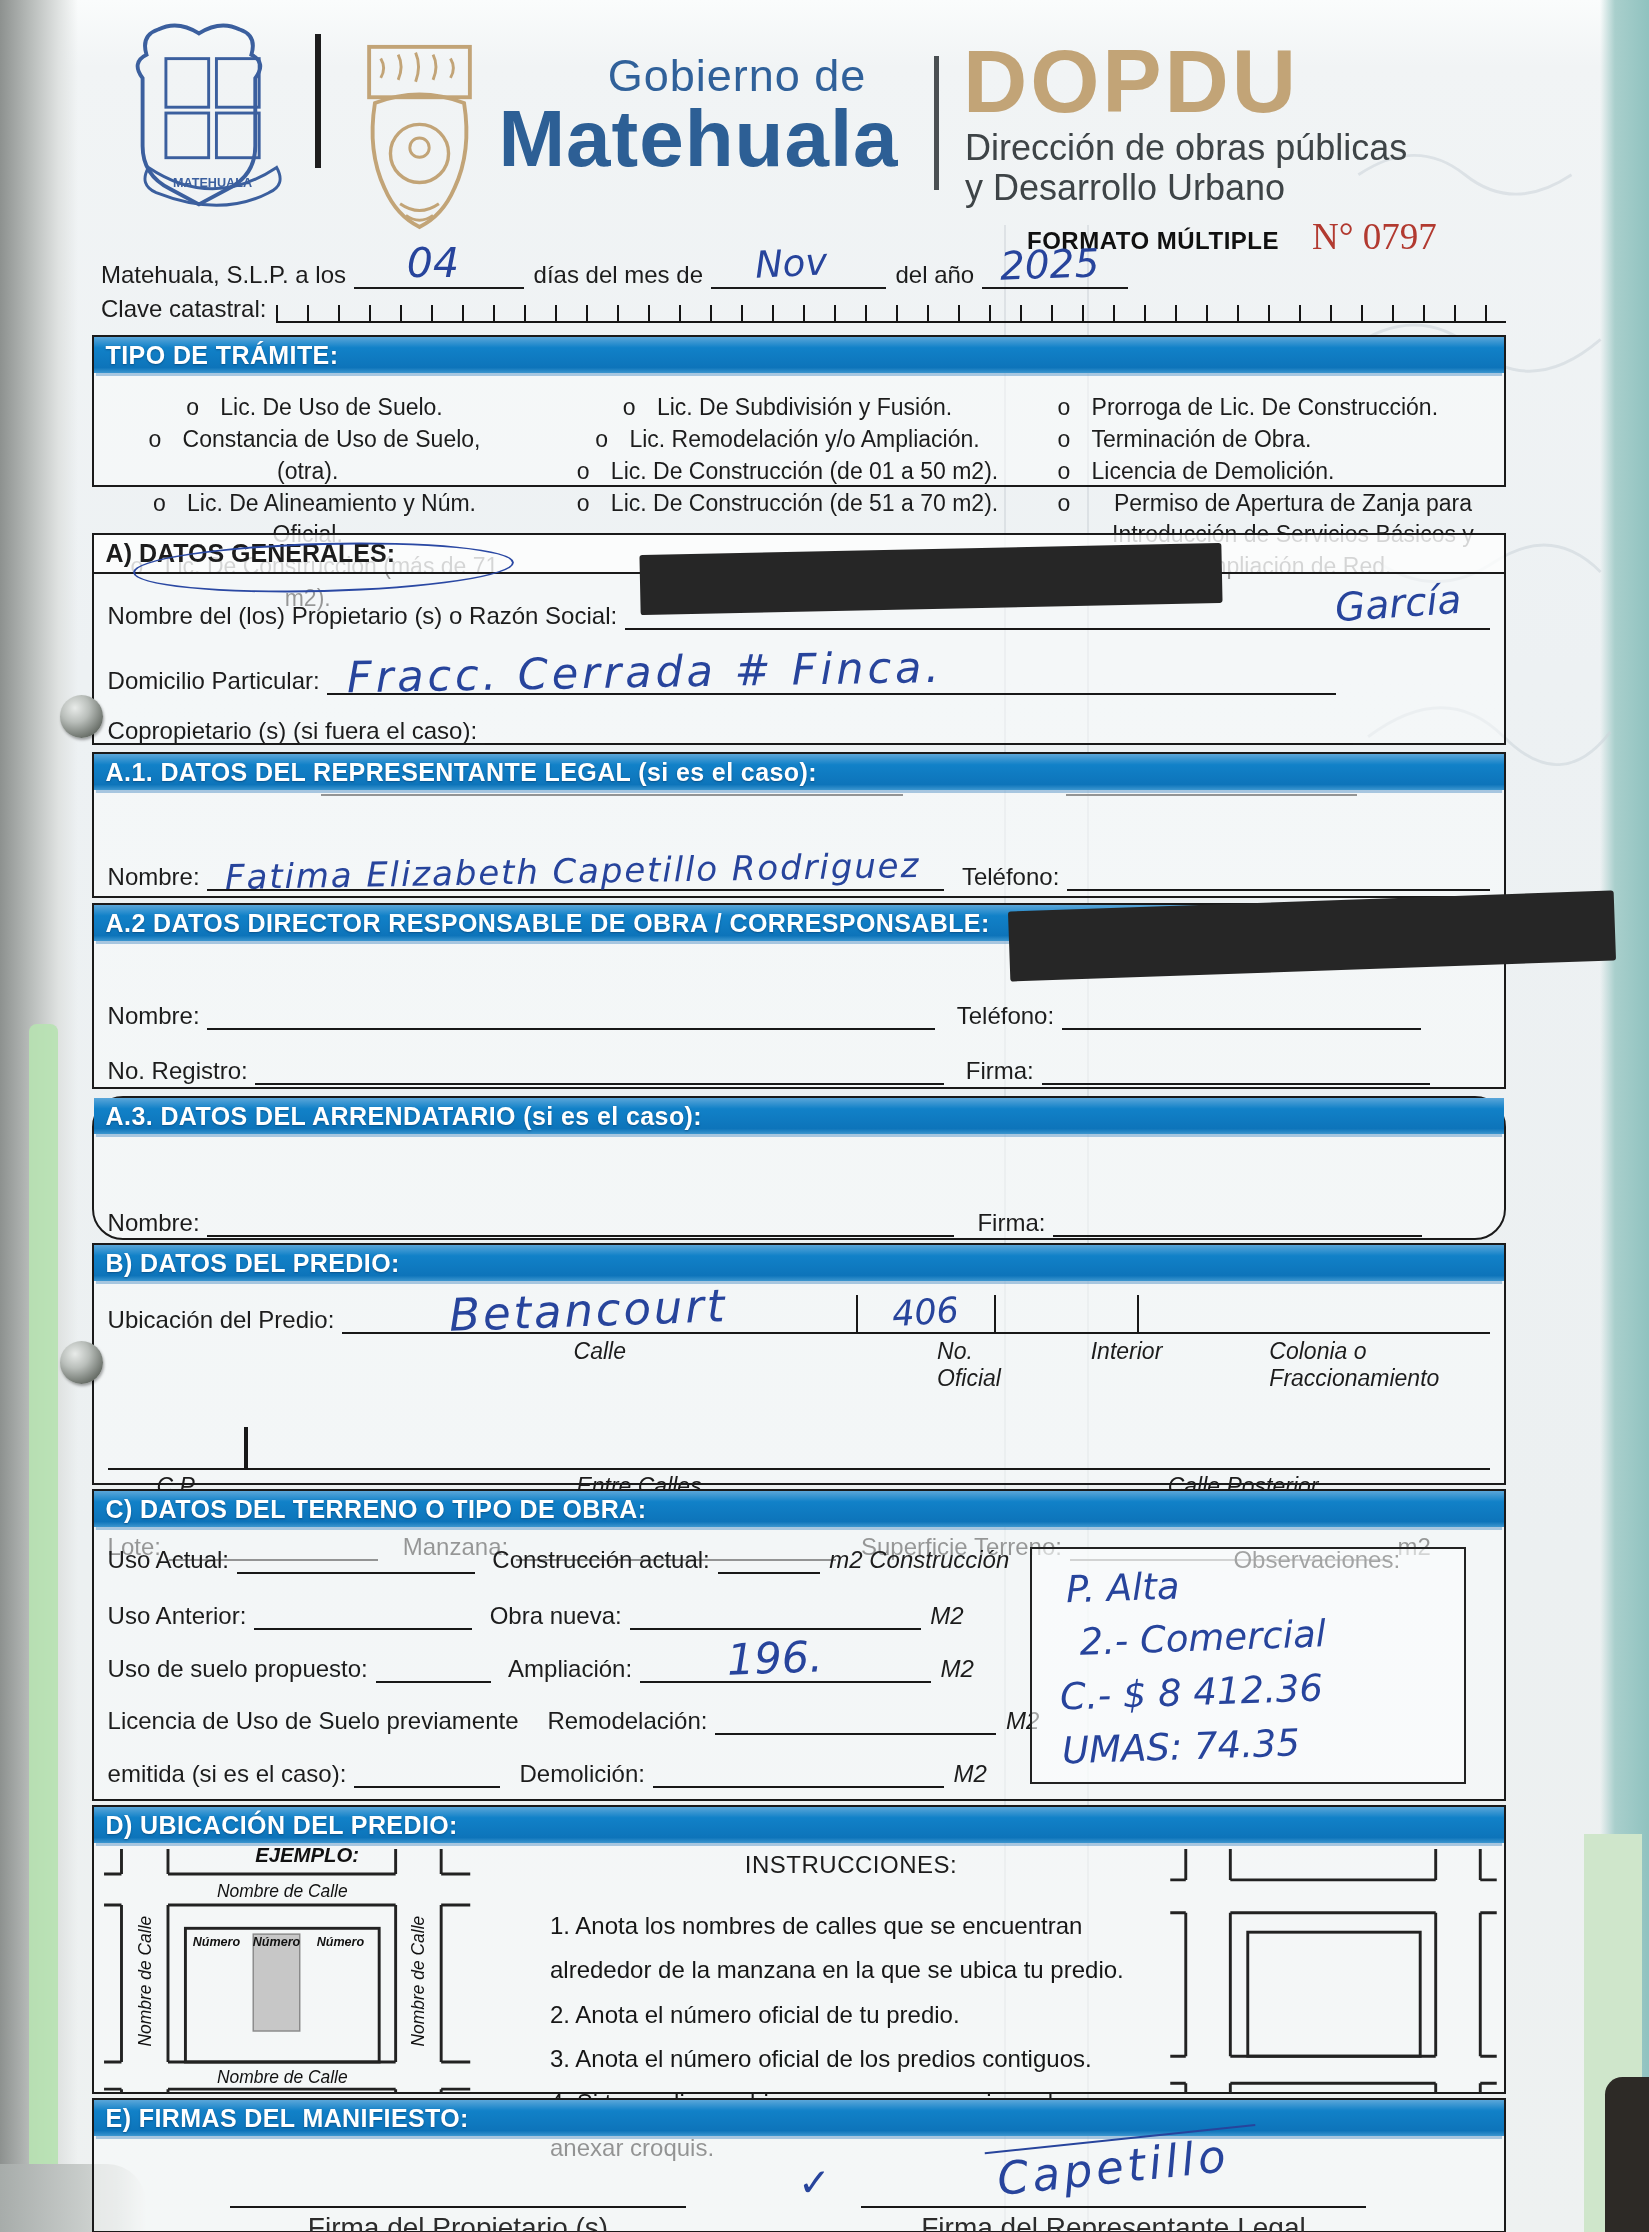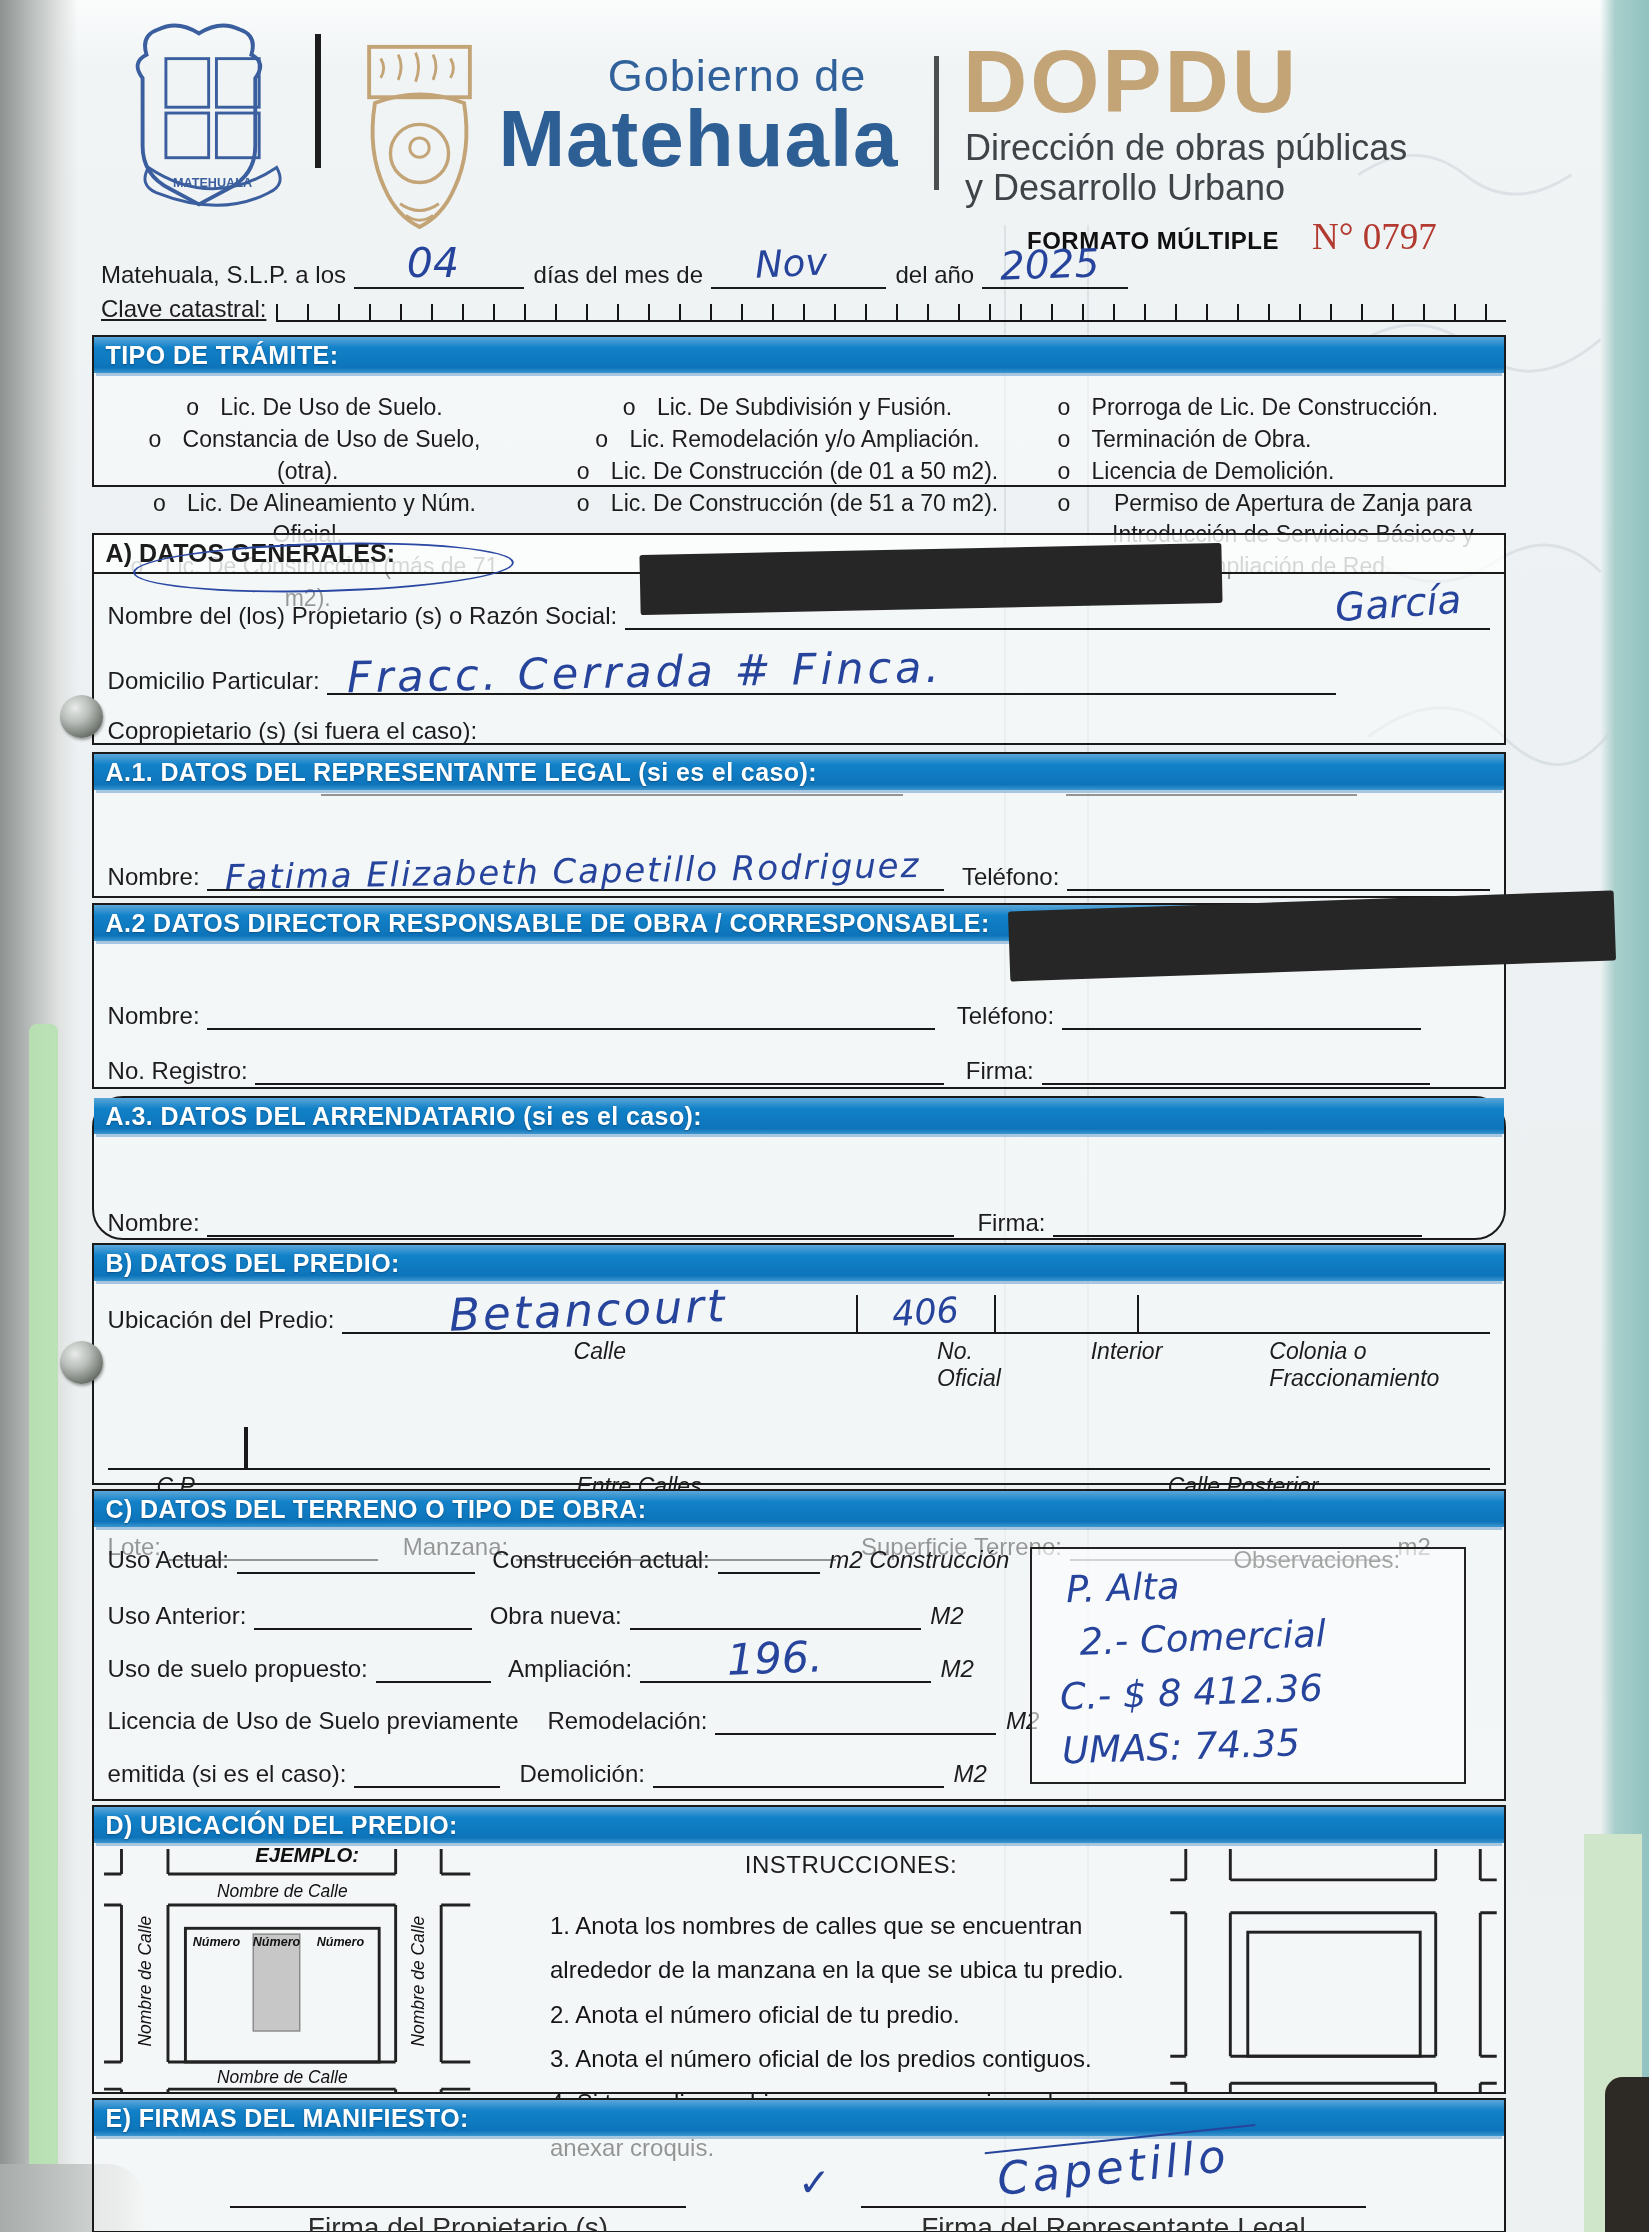--- a/index.html
+++ b/index.html
@@ -23,21 +23,21 @@
   .vline-dark{position:absolute;left:315px;top:34px;width:5.8px;height:134px;background:#1d1d1d;}
   .vline-gray{position:absolute;left:934px;top:56px;width:4.9px;height:134px;background:#4a4f52;}
   .dopdu{position:absolute;left:963px;top:37px;font-size:89px;font-weight:bold;color:#c2a477;letter-spacing:2.9px;line-height:1;}
   .dopdu-sub{position:absolute;left:965px;top:128px;font-size:36px;color:#3e4447;line-height:1.12;}
   .formato{position:absolute;left:1027px;top:227px;font-size:24px;font-weight:bold;color:#101010;letter-spacing:0.5px;}
   .folio{position:absolute;left:1312px;top:215px;font-size:37px;color:#b23a30;font-family:"Liberation Serif",serif;}
   
   .dateline{position:absolute;left:101px;top:254px;width:1397px;display:flex;align-items:flex-end;font-size:24px;}
   .dl-gap{border-bottom:2.4px solid #1a1a1a;position:relative;height:33px;}
   .hw{font-style:italic;color:#27449c;font-family:"DejaVu Sans",sans-serif;white-space:nowrap;}
-  .catastral{position:absolute;left:101px;top:295px;width:1405px;display:flex;align-items:flex-start;font-size:24px;text-decoration:underline;}
+  .catastral{position:absolute;left:101px;top:295px;width:1405px;display:flex;align-items:flex-end;font-size:24px;}
   .cat-cells{flex:1;height:25px;margin-left:9.7px;border-bottom:2.9px solid #151515;
      background-image:repeating-linear-gradient(90deg,#151515 0 2.4px,transparent 2.4px 31px);
      background-size:100% 16.5px;background-repeat:no-repeat;background-position:left bottom;}
   
   .sec{position:absolute;left:92px;width:1414px;border:2.9px solid #1a1a1a;background:rgba(250,252,252,.55);box-sizing:border-box;}
   .bar{height:36px;background:linear-gradient(180deg,#5aa6d9 0%,#1181c8 30%,#0d74ba 85%,#3c96cf 100%);
        color:#fff;font-weight:bold;font-size:25px;display:flex;align-items:center;padding:0 11.6px;
        text-shadow:0 1px 1.9px rgba(0,40,80,.45);letter-spacing:0.4px;box-shadow:0 4.9px 0 -1.9px rgba(90,150,200,.5);}
   .whead{font-weight:bold;font-size:25px;padding:3.9px 11.6px;border-bottom:2.9px solid #1a1a1a;background:rgba(255,255,255,.6);}
   .row{display:flex;align-items:flex-end;padding:0 13.6px;font-size:24px;}

